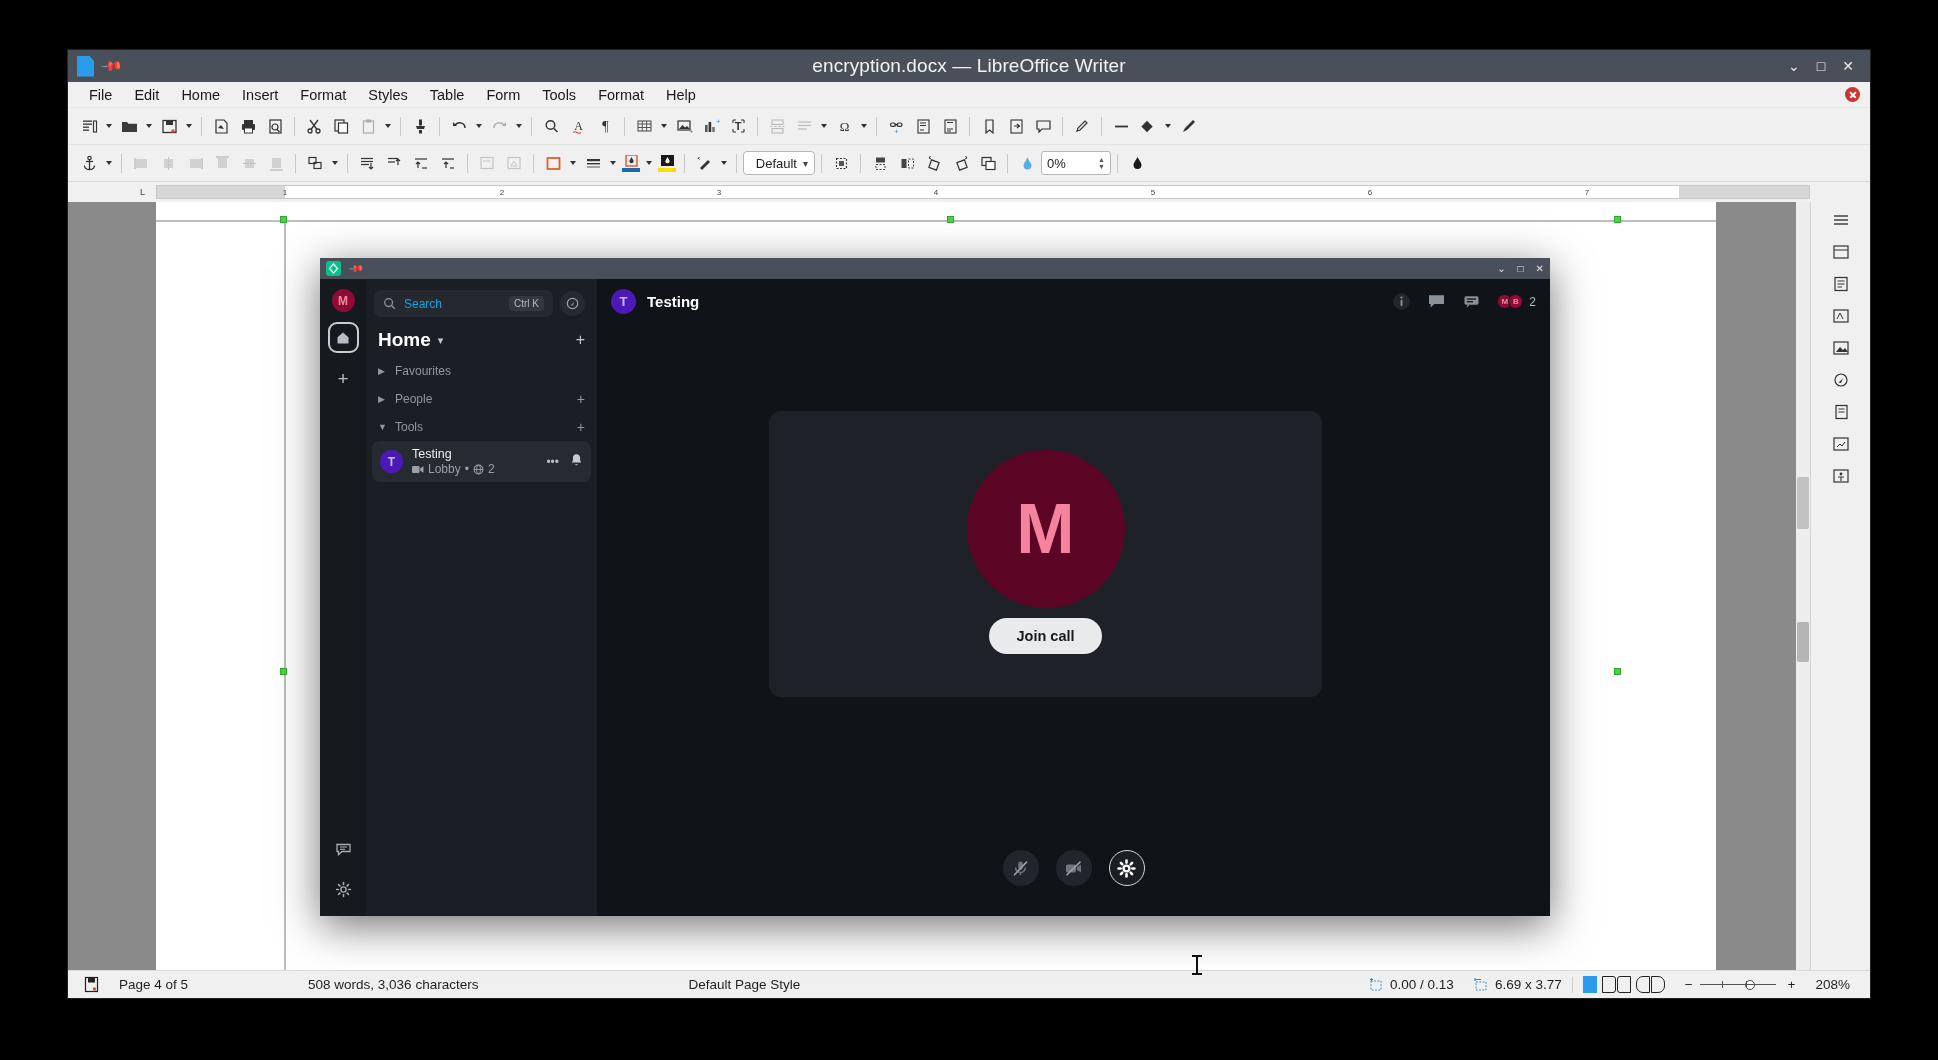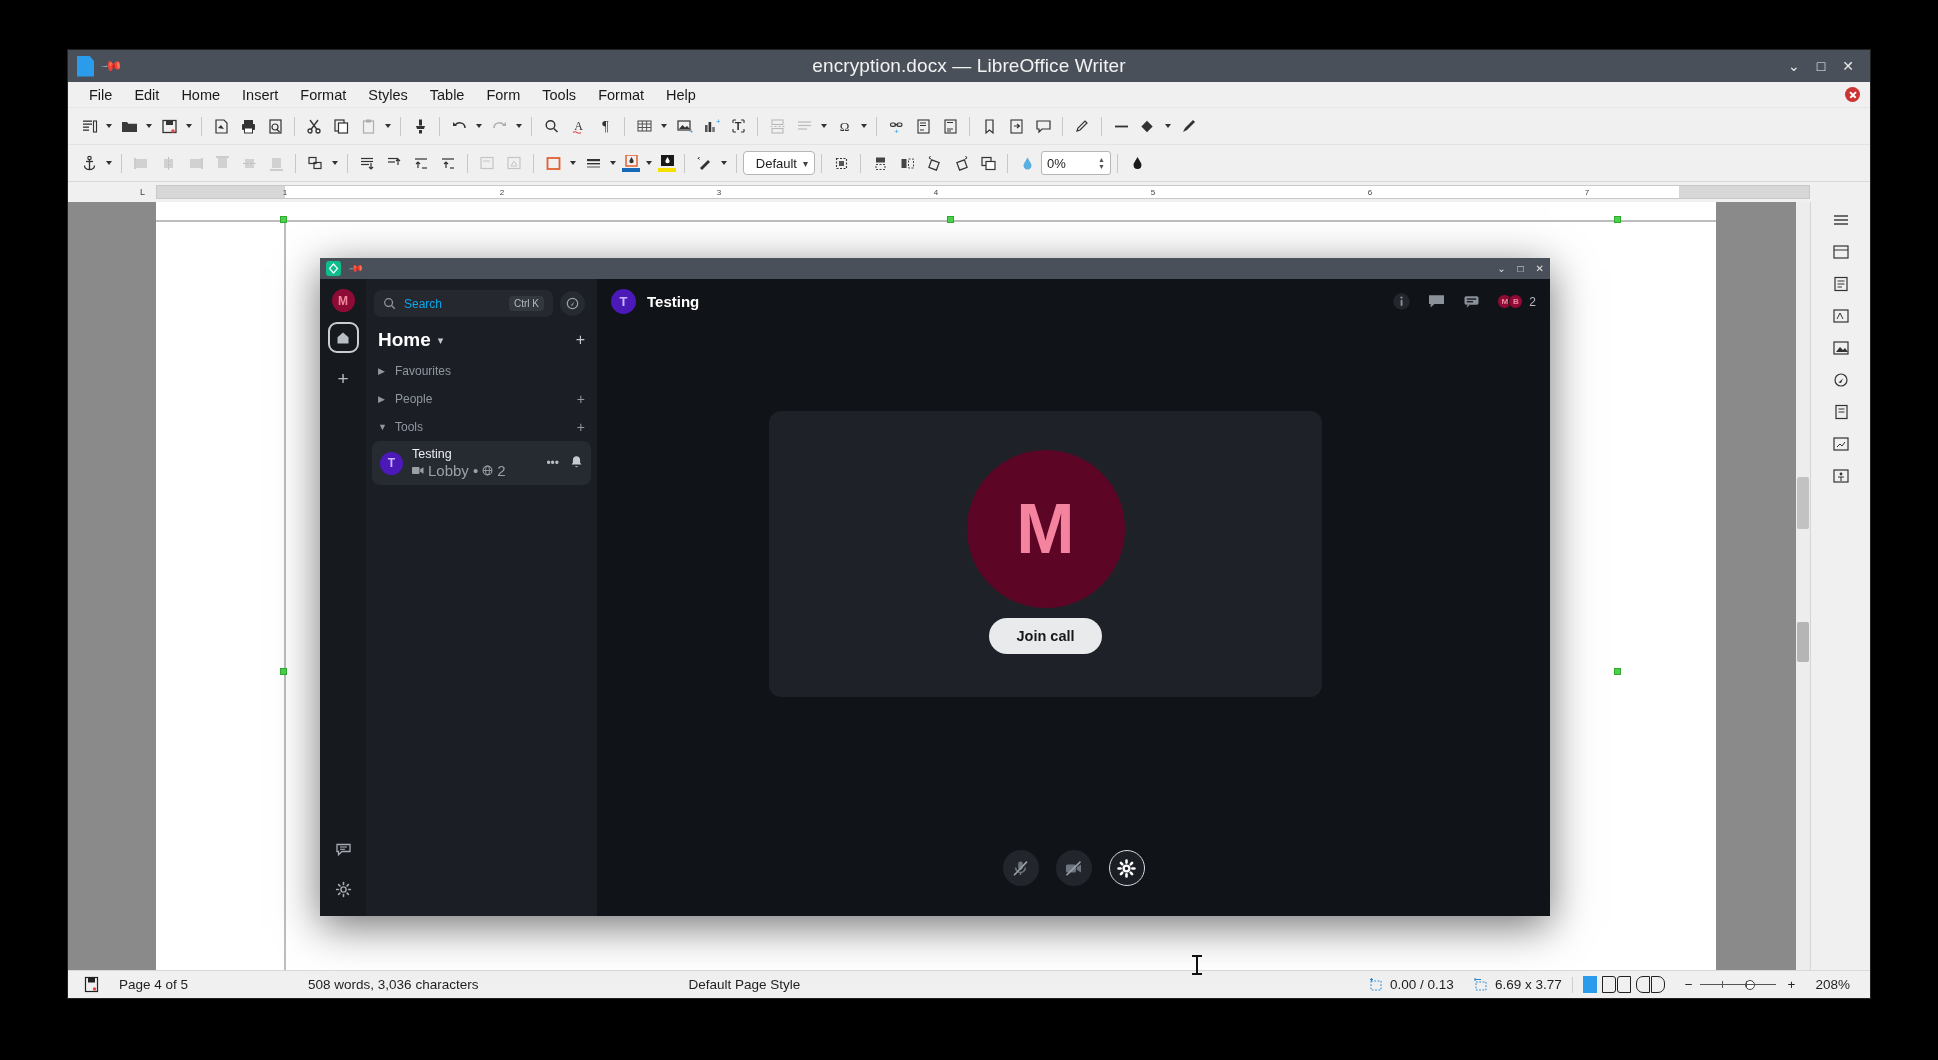--- a/index.html
+++ b/index.html
@@ -232,21 +232,21 @@
     display:flex; align-items:center; gap: 9px; margin: 0 6px; padding: 6px 8px;
     border-radius: 8px; background:#262a31;
   }
   .room-av {
     width: 23px; height: 23px; border-radius:50%; background:#4b19b8;
     color:#c9b6ff; font-size:12px; font-weight:bold;
     display:flex; align-items:center; justify-content:center; flex:none;
   }
   .room-txt { flex:1; min-width:0; }
   .room-name { font-size: 12.5px; color:#eceef1; line-height: 1.15; }
-  .room-sub { font-size: 15px; color:#9aa0a8; display:flex; align-items:center; gap:4px; margin-top:1px;}
+  .room-sub { font-size: 12px; color:#9aa0a8; display:flex; align-items:center; gap:4px; margin-top:1px;}
   .room-acts { display:flex; align-items:center; gap: 11px; color:#b6bac1; font-size: 13px;}
 
   
   .roomview { flex:1; background:#101317; display:flex; flex-direction:column; min-width:0;}
   .rv-header {
     height: 45px; display:flex; align-items:center; padding: 0 14px; gap: 11px; flex:none;
   }
   .rv-av {
     width: 25px; height:25px; border-radius:50%; background:#4b19b8; color:#c9b6ff;
     font-size:13px; font-weight:bold; display:flex; align-items:center; justify-content:center;

